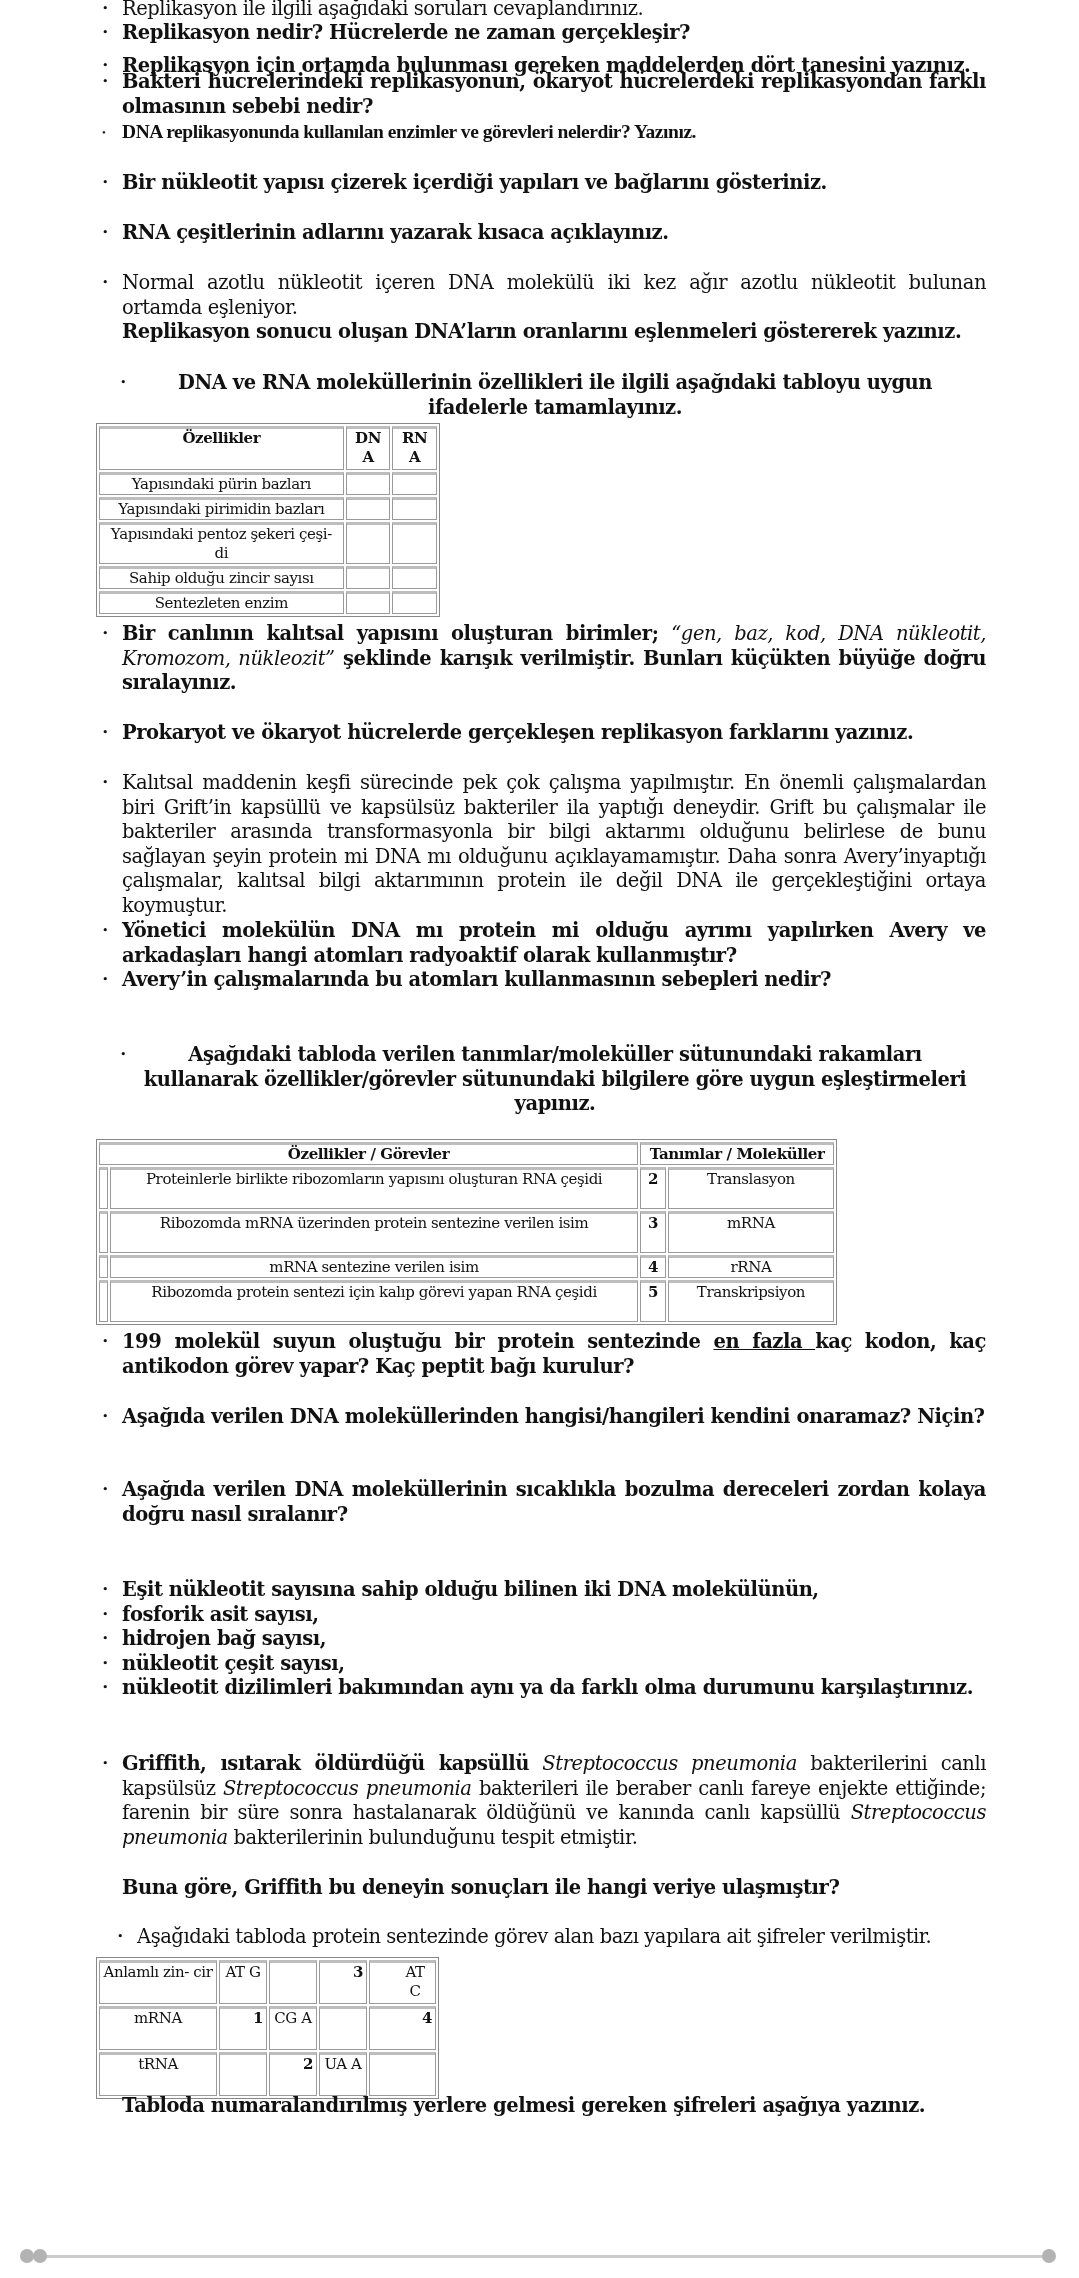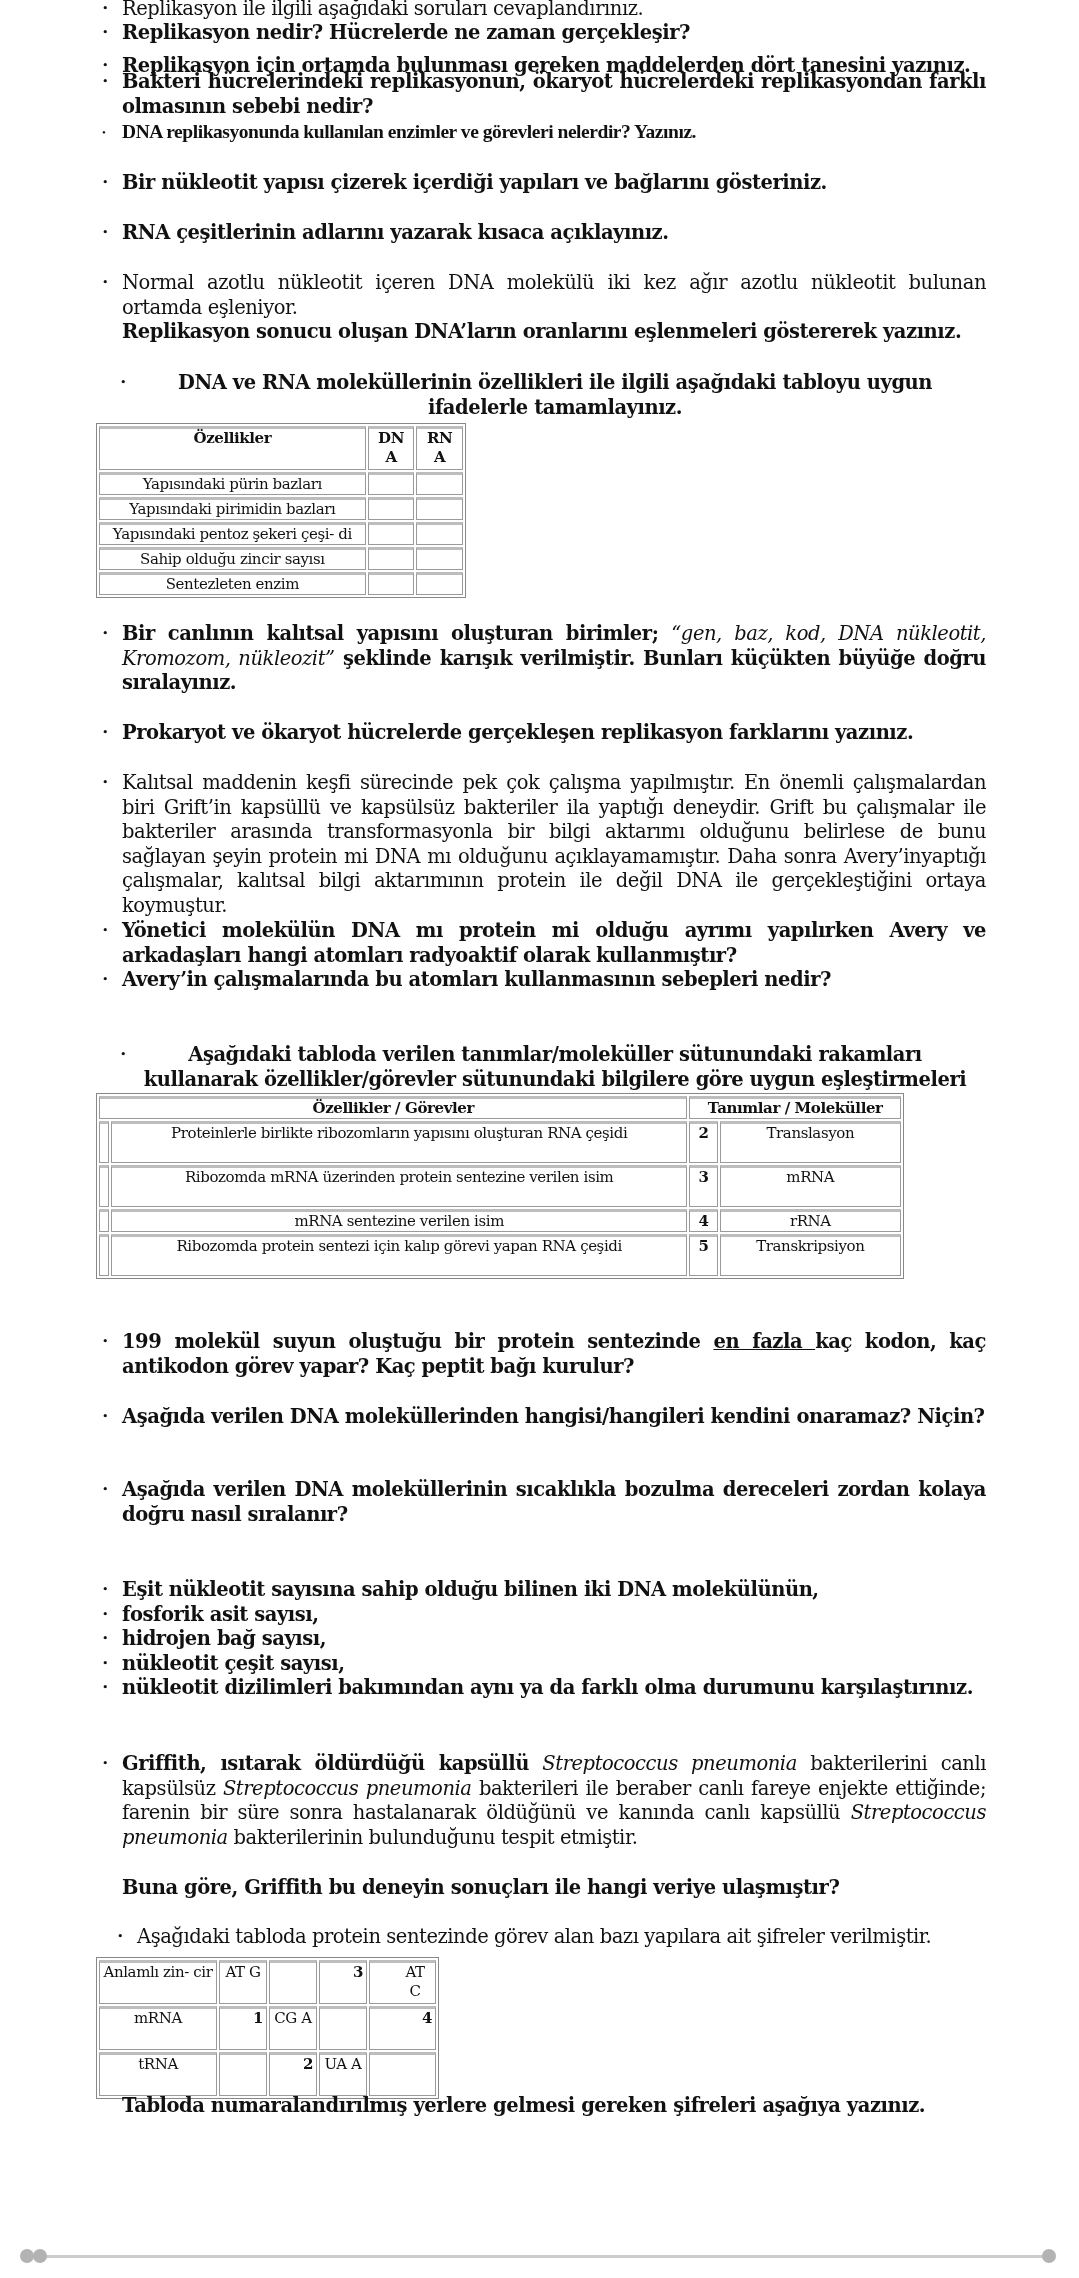--- a/index.html
+++ b/index.html
@@ -31,21 +31,21 @@
 <div class="li bullet b" style="top:70px;">Bakteri hücrelerindeki replikasyonun, ökaryot hücrelerdeki replikasyondan farklı olmasının sebebi nedir?</div>
 <div class="li bullet b" style="top:120px;font-family:Liberation Serif, serif;">DNA replikasyonunda kullanılan enzimler ve görevleri nelerdir? Yazınız.</div>
 
 <div class="li bullet b" style="top:171px;">Bir nükleotit yapısı çizerek içerdiği yapıları ve bağlarını gösteriniz.</div>
 <div class="li bullet b" style="top:221px;">RNA çeşitlerinin adlarını yazarak kısaca açıklayınız.</div>
 
 <div class="li bullet" style="top:271px;">Normal azotlu nükleotit içeren DNA molekülü iki kez ağır azotlu nükleotit bulunan ortamda eşleniyor.</div>
 <div class="li b" style="top:320px;">Replikasyon sonucu oluşan DNA’ların oranlarını eşlenmeleri göstererek yazınız.</div>
 
 <div class="li bullet b center" style="top:371px; left:140px; width:830px;">DNA ve RNA moleküllerinin özellikleri ile ilgili aşağıdaki tabloyu uygun ifadelerle tamamlayınız.</div>
-<table class="doc" style="top:423px; left:96px; width:370px;">
+<table class="doc" style="top:423px; left:96px; width:344px;">
   <tbody>
       <tr>
     <td class="b" style="width:255px; height:40px;">Özellikler</td>
     <td class="b" style="width:38px;">DN A</td>
     <td class="b" style="width:38px;">RN A</td>
   </tr>
   <tr>
     <td>Yapısındaki pürin bazları</td>
     <td></td>
         <td></td>
@@ -75,21 +75,21 @@
 
 <div class="li bullet b" style="top:622px;"><span>Bir canlının kalıtsal yapısını oluşturan birimler; </span><span class="i" style="font-weight:normal;">“gen, baz, kod, DNA nükleotit, Kromozom, nükleozit”</span><span> şeklinde karışık verilmiştir. Bunları küçükten büyüğe doğru sıralayınız.</span></div>
 
 <div class="li bullet b" style="top:721px;">Prokaryot ve ökaryot hücrelerde gerçekleşen replikasyon farklarını yazınız.</div>
 
 <div class="li bullet" style="top:771px;">Kalıtsal maddenin keşfi sürecinde pek çok çalışma yapılmıştır. En önemli çalışmalardan biri Grift’in kapsüllü ve kapsülsüz bakteriler ila yaptığı deneydir. Grift bu çalışmalar ile bakteriler arasında transformasyonla bir bilgi aktarımı olduğunu belirlese de bunu sağlayan şeyin protein mi DNA mı olduğunu açıklayamamıştır. Daha sonra Avery’inyaptığı çalışmalar, kalıtsal bilgi aktarımının protein ile değil DNA ile gerçekleştiğini ortaya koymuştur.</div>
 <div class="li bullet b" style="top:919px;">Yönetici molekülün DNA mı protein mi olduğu ayrımı yapılırken Avery ve arkadaşları hangi atomları radyoaktif olarak kullanmıştır?</div>
 <div class="li bullet b" style="top:968px;">Avery’in çalışmalarında bu atomları kullanmasının sebepleri nedir?</div>
 
 <div class="li bullet b center" style="top:1043px; left:140px; width:830px;">Aşağıdaki tabloda verilen tanımlar/moleküller sütunundaki rakamları kullanarak özellikler/görevler sütunundaki bilgilere göre uygun eşleştirmeleri yapınız.</div>
-<table class="doc" style="top:1093px; left:96px; width:808px;">
+<table class="doc" style="top:1139px; left:96px; width:741px;">
   <tbody>
       <tr>
     <td class="b" colspan="2" style="width:500px;">Özellikler / Görevler</td>
     <td class="b" colspan="2">Tanımlar / Moleküller</td>
   </tr>
   <tr>
     <td></td>
     <td style="height:38px;">Proteinlerle birlikte ribozomların yapısını oluşturan RNA çeşidi</td>
     <td class="num">2</td>
     <td>Translasyon</td>

